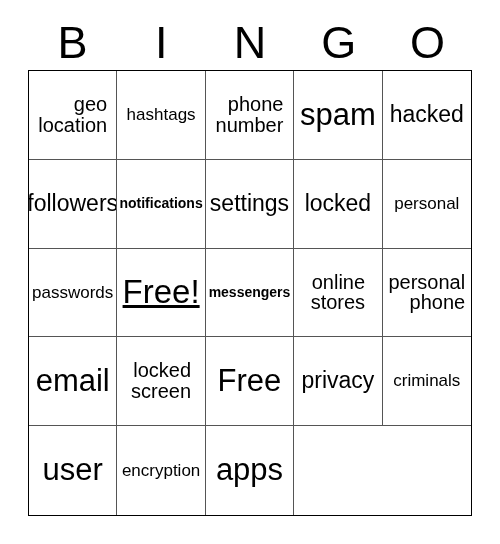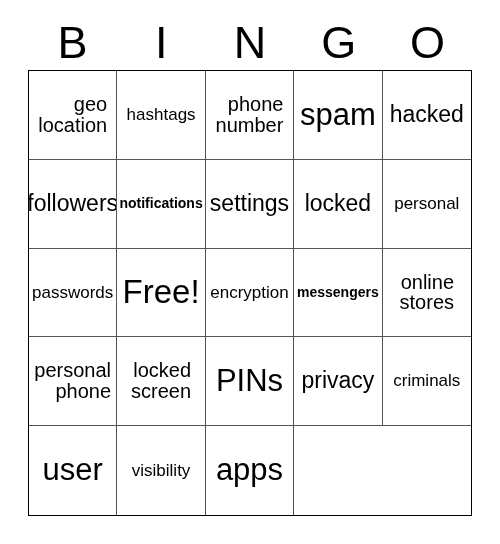--- a/index.html
+++ b/index.html
@@ -75,21 +75,21 @@
     color: #000000;
     white-space: pre-line;
   }
   
   .fs-xxl .cell-text { font-size: 31px; }
   .fs-xl  .cell-text { font-size: 20px; }
   .fs-lg  .cell-text { font-size: 23px; }
   .fs-md  .cell-text { font-size: 20px; }
   .fs-sm  .cell-text { font-size: 17px; }
   .fs-xs  .cell-text { font-size: 14px; font-weight: bold; }
-  .fs-free .cell-text { font-size: 33px; }
+  .fs-free .cell-text { font-size: 33px; text-decoration: underline; }
 </style>
 </head>
 <body>
 
 <div id="card">
 
   <div id="header-row">
     <div class="header-letter">B</div>
     <div class="header-letter">I</div>
     <div class="header-letter">N</div>
@@ -129,51 +129,51 @@
       </div>
       <div class="cell fs-sm">
         <span class="cell-text">personal</span>
       </div>
       <div class="cell fs-sm">
         <span class="cell-text">passwords</span>
       </div>
       <div class="cell fs-free">
         <span class="cell-text">Free!</span>
       </div>
-      <div class="cell fs-sm">
-        <span class="cell-text">encryption</span>
-      </div>
       <div class="cell fs-xs">
         <span class="cell-text">messengers</span>
       </div>
       <div class="cell fs-xl">
         <span class="cell-text">online
 stores</span>
       </div>
       <div class="cell fs-md">
         <span class="cell-text">personal
 phone</span>
       </div>
+      <div class="cell fs-xxl">
+        <span class="cell-text">email</span>
+      </div>
       <div class="cell fs-xl">
         <span class="cell-text">locked
 screen</span>
       </div>
       <div class="cell fs-xxl">
-        <span class="cell-text">PINs</span>
+        <span class="cell-text">Free</span>
       </div>
       <div class="cell fs-lg">
         <span class="cell-text">privacy</span>
       </div>
       <div class="cell fs-sm">
         <span class="cell-text">criminals</span>
       </div>
       <div class="cell fs-xxl">
         <span class="cell-text">user</span>
       </div>
       <div class="cell fs-sm">
-        <span class="cell-text">visibility</span>
+        <span class="cell-text">encryption</span>
       </div>
       <div class="cell fs-xxl">
         <span class="cell-text">apps</span>
       </div>
     </div>
 
 </div>
 
 </body></html>

